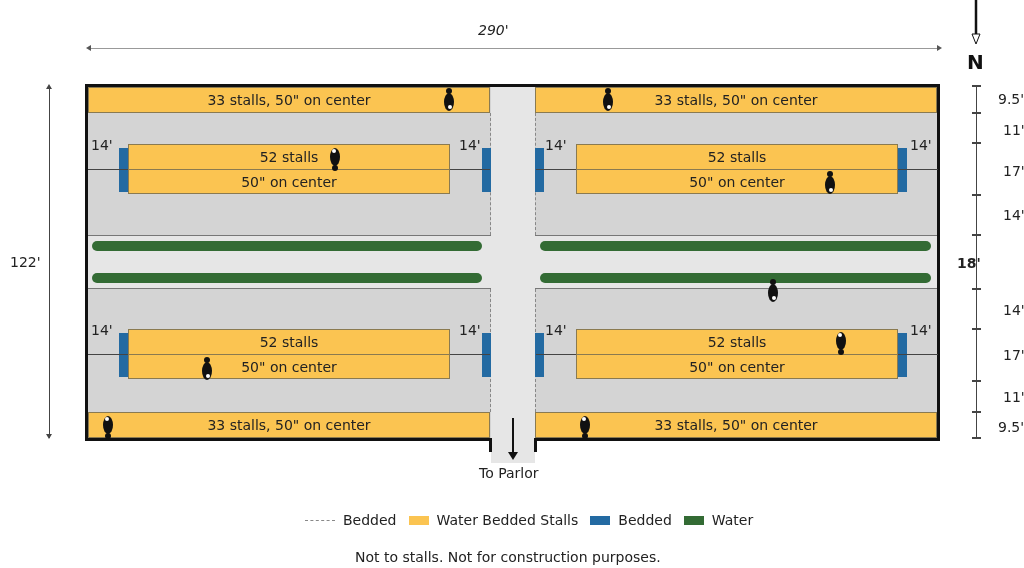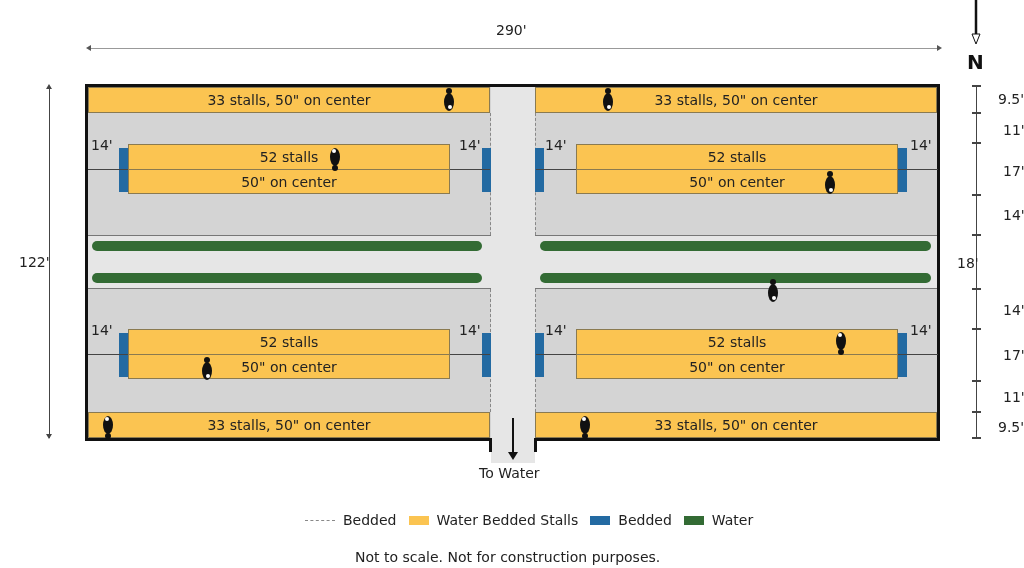--- a/index.html
+++ b/index.html
@@ -14,37 +14,37 @@
   .feedlane { background:#e6e6e6; border-top:1px solid #777; border-bottom:1px solid #777; box-sizing:border-box; }
   .alley { background:#e6e6e6; }
   .gate { border-left:1.5px dashed #888; }
   .dimline { background:#444; }
   .cow { position:absolute; width:14px; height:26px; }
   .center { display:flex; align-items:center; justify-content:center; }
 </style>
 </head>
 <body>
 
-<div class="abs txt" style="left:496px;top:22px;">290'</div>
+<div class="abs txt" style="left:478px;top:22px;font-style:italic;">290'</div>
 <div class="abs" style="left:88px;top:48px;width:852px;height:1px;background:#999;"></div>
 <div class="abs" style="left:86px;top:45px;width:0;height:0;border-top:3px solid transparent;border-bottom:3px solid transparent;border-right:5px solid #555;"></div>
 <div class="abs" style="left:937px;top:45px;width:0;height:0;border-top:3px solid transparent;border-bottom:3px solid transparent;border-left:5px solid #555;"></div>
 
 <div class="abs" style="left:969px;top:0;width:14px;height:46px;">
   <svg width="14" height="46">
       <line x1="7" y1="0" x2="7" y2="38" stroke="#111" stroke-width="2.5"></line>
       <polygon points="3,34 11,34 7,44" fill="#fff" stroke="#111" stroke-width="1"></polygon>
     </svg>
 </div>
 <div class="abs" style="left:967px;top:50px;font-size:20px;font-weight:bold;color:#111;">N</div>
 
 <div class="abs" style="left:49px;top:86px;width:1px;height:352px;background:#444;"></div>
 <div class="abs" style="left:46px;top:84px;border-left:3px solid transparent;border-right:3px solid transparent;border-bottom:5px solid #444;"></div>
 <div class="abs" style="left:46px;top:434px;border-left:3px solid transparent;border-right:3px solid transparent;border-top:5px solid #444;"></div>
-<div class="abs txt" style="left:19px;top:254px;">122'</div>
+<div class="abs txt" style="left:10px;top:254px;">122'</div>
 
 <div class="abs barn"></div>
 
 <div class="abs yellow center txt" style="left:88px;top:87px;width:402px;height:26px;">
     <span>33 stalls, 50" on center</span>
   </div>
 <div class="abs yellow center txt" style="left:535px;top:87px;width:402px;height:26px;">
     <span>33 stalls, 50" on center</span>
   </div>
 
@@ -67,21 +67,21 @@
 <div class="abs gate" style="left:490px;top:289px;height:123px;"></div>
 <div class="abs gate" style="left:535px;top:289px;height:123px;"></div>
 <div class="abs" style="left:489px;top:438px;width:3px;height:14px;background:#111;"></div>
 <div class="abs" style="left:534px;top:438px;width:3px;height:14px;background:#111;"></div>
 <div class="abs" style="left:507px;top:418px;width:12px;height:44px;">
   <svg width="12" height="44">
       <line x1="6" y1="0" x2="6" y2="36" stroke="#111" stroke-width="2"></line>
       <polygon points="1,34 11,34 6,42" fill="#111"></polygon>
     </svg>
 </div>
-<div class="abs txt" style="left:479px;top:465px;">To Water</div>
+<div class="abs txt" style="left:479px;top:465px;">To Parlor</div>
 
 <div class="abs yellow" style="left:128px;top:144px;width:322px;height:50px;">
   <div style="position:absolute;left:0;right:0;top:24px;height:1px;background:#8a7a50;"></div>
   <div class="abs txt" style="left:0;right:0;top:4px;text-align:center;">52 stalls</div>
   <div class="abs txt" style="left:0;right:0;top:29px;text-align:center;">50" on center</div>
 </div>
 <div class="abs yellow" style="left:576px;top:144px;width:322px;height:50px;">
   <div style="position:absolute;left:0;right:0;top:24px;height:1px;background:#8a7a50;"></div>
   <div class="abs txt" style="left:0;right:0;top:4px;text-align:center;">52 stalls</div>
   <div class="abs txt" style="left:0;right:0;top:29px;text-align:center;">50" on center</div>
@@ -180,30 +180,30 @@
     <div class="abs" style="left: 972px; top: 288px; width: 9px; height: 2px; background: rgb(68, 68, 68);"></div>
     <div class="abs" style="left: 972px; top: 328px; width: 9px; height: 2px; background: rgb(68, 68, 68);"></div>
     <div class="abs" style="left: 972px; top: 380px; width: 9px; height: 2px; background: rgb(68, 68, 68);"></div>
     <div class="abs" style="left: 972px; top: 411px; width: 9px; height: 2px; background: rgb(68, 68, 68);"></div>
     <div class="abs" style="left: 972px; top: 437px; width: 9px; height: 2px; background: rgb(68, 68, 68);"></div>
   </div>
 <div class="abs txt" style="left:998px;top:91px;">9.5'</div>
 <div class="abs txt" style="left:1003px;top:122px;">11'</div>
 <div class="abs txt" style="left:1003px;top:163px;">17'</div>
 <div class="abs txt" style="left:1003px;top:207px;">14'</div>
-<div class="abs txt" style="left:957px;top:255px;">18'</div>
+<div class="abs txt" style="left:957px;top:255px;font-weight:bold;">18'</div>
 <div class="abs txt" style="left:1003px;top:302px;">14'</div>
 <div class="abs txt" style="left:1003px;top:347px;">17'</div>
 <div class="abs txt" style="left:1003px;top:389px;">11'</div>
 <div class="abs txt" style="left:998px;top:419px;">9.5'</div>
 
 <div class="abs" style="left:305px;top:512px;display:flex;align-items:center;gap:8px;font-size:14px;">
   <span style="display:inline-block;width:30px;border-top:1.5px dashed #888;"></span>
   <span>Bedded</span>
   <span style="display:inline-block;width:20px;height:9px;background:#fbc451;margin-left:4px;"></span>
   <span>Water Bedded Stalls</span>
   <span style="display:inline-block;width:20px;height:9px;background:#236aa2;margin-left:4px;"></span>
   <span>Bedded</span>
   <span style="display:inline-block;width:20px;height:9px;background:#336b34;margin-left:4px;"></span>
   <span>Water</span>
 </div>
 
-<div class="abs txt" style="left:355px;top:549px;">Not to scale. Not for construction purposes.</div>
+<div class="abs txt" style="left:355px;top:549px;">Not to stalls. Not for construction purposes.</div>
 
 </body></html>

